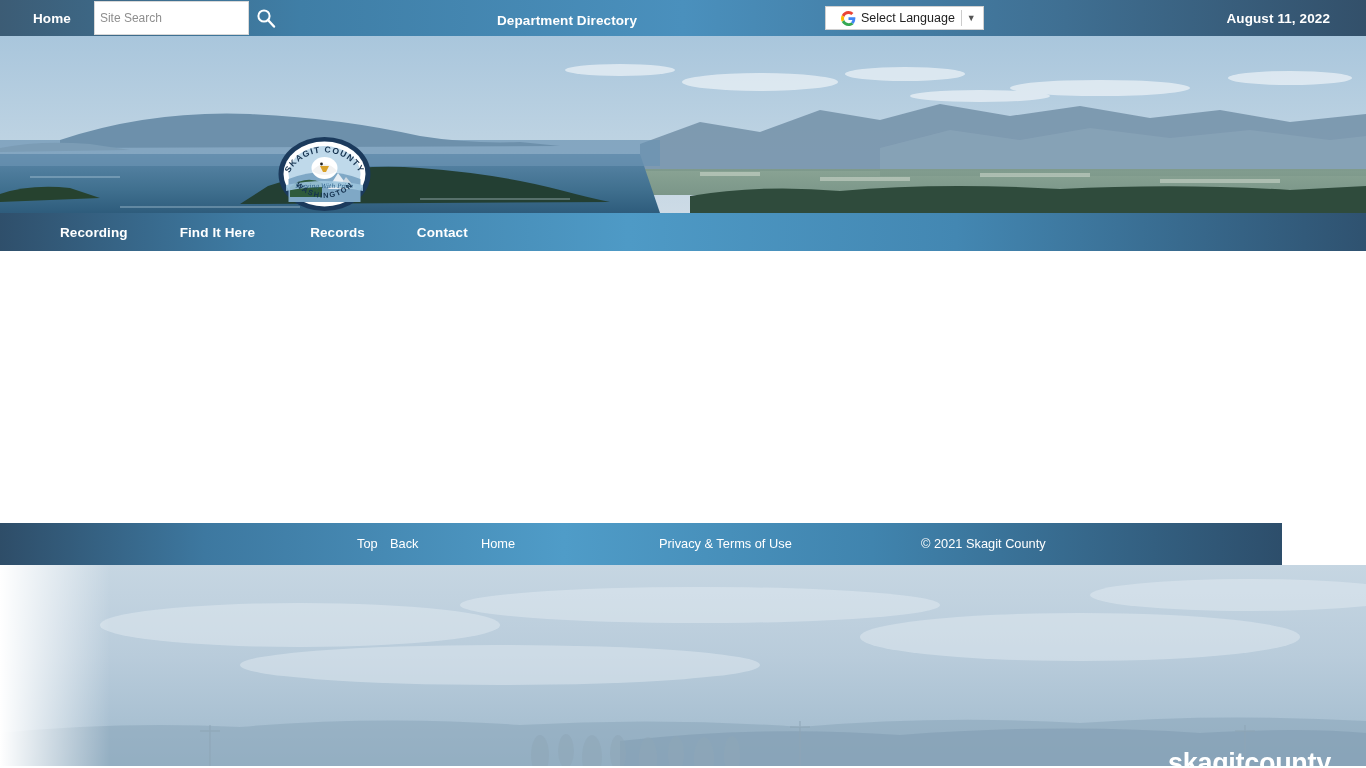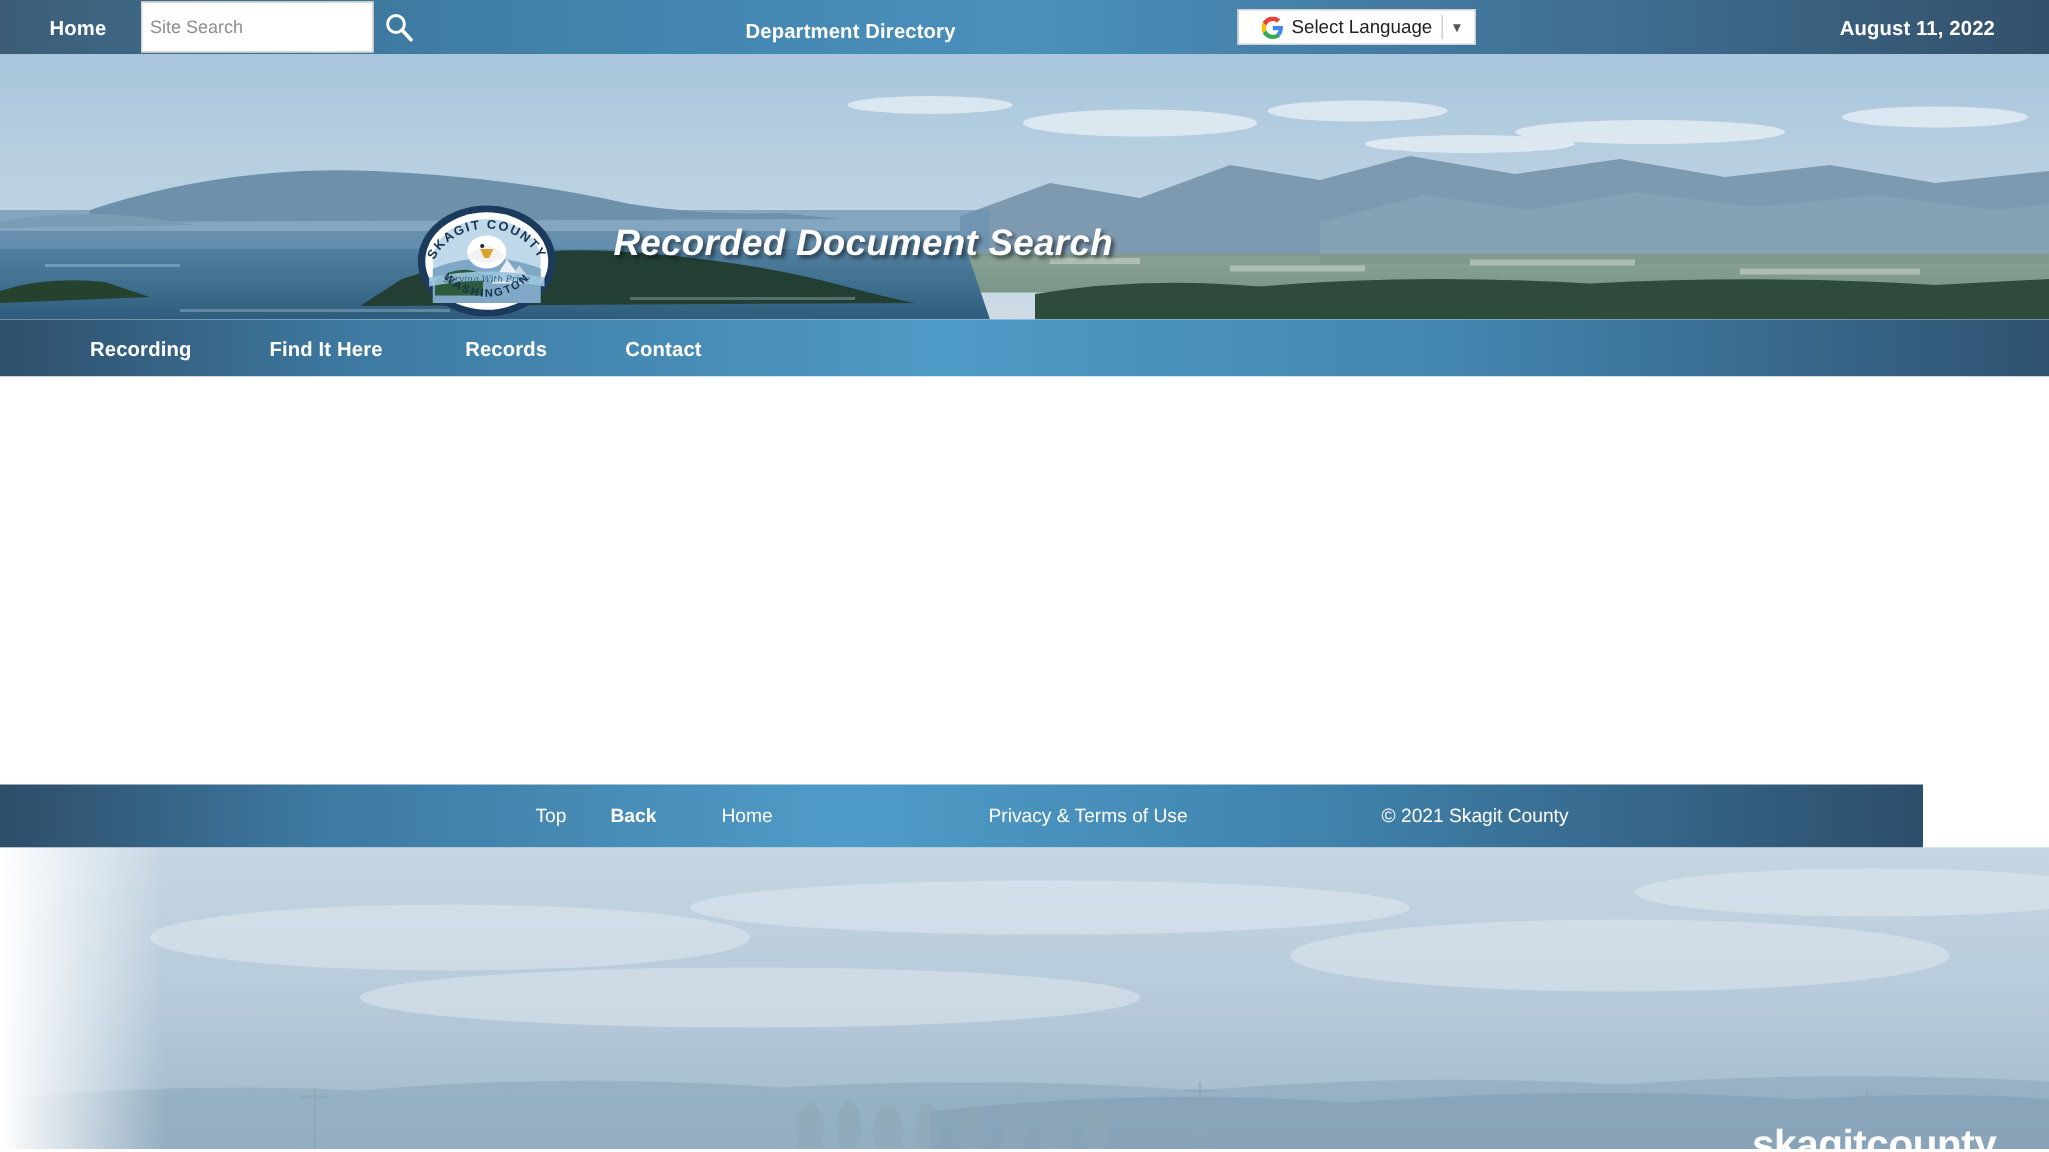--- a/index.html
+++ b/index.html
@@ -257,21 +257,21 @@
   }
   .footer a, .footer span {
     position: absolute;
     top: 13px;
     color: #ffffff;
     font-size: 12.8px;
     text-decoration: none;
     white-space: nowrap;
   }
   .f-top  { left: 357px; }
-  .f-back { left: 407px; font-weight: bold; }
+  .f-back { left: 390px; }
   .f-home { left: 481px; }
   .f-priv { left: 659px; }
   .f-copy { left: 921px; }
 
   
   .bottomimg {
     position: relative;
     width: 1366px;
     height: 201px;
     overflow: hidden;
@@ -403,21 +403,20 @@
       <path id="arcBot" d="M14 40 A 36 32 0 0 0 83 40" fill="none"></path>
       <text font-family="Liberation Sans, sans-serif" font-size="8.6" font-weight="bold" fill="#15324f" letter-spacing="1.1">
         <textPath href="#arcTop" startOffset="50%" text-anchor="middle">SKAGIT COUNTY</textPath>
       </text>
       <text font-family="Liberation Sans, sans-serif" font-size="7.4" font-weight="bold" fill="#15324f" letter-spacing="1.4">
         <textPath href="#arcBot" startOffset="50%" text-anchor="middle">WASHINGTON</textPath>
       </text>
     </svg>
   </span>
 
-  <div class="hero-title">Recorded Document Search</div>
 </div>
 
 <div class="navbar">
   <a class="nav-item n0" href="#">Recording</a>
   <a class="nav-item n1" href="#">Find It Here</a>
   <a class="nav-item n2" href="#">Records</a>
   <a class="nav-item n3" href="#">Contact</a>
 </div>
 
 <div class="content">

